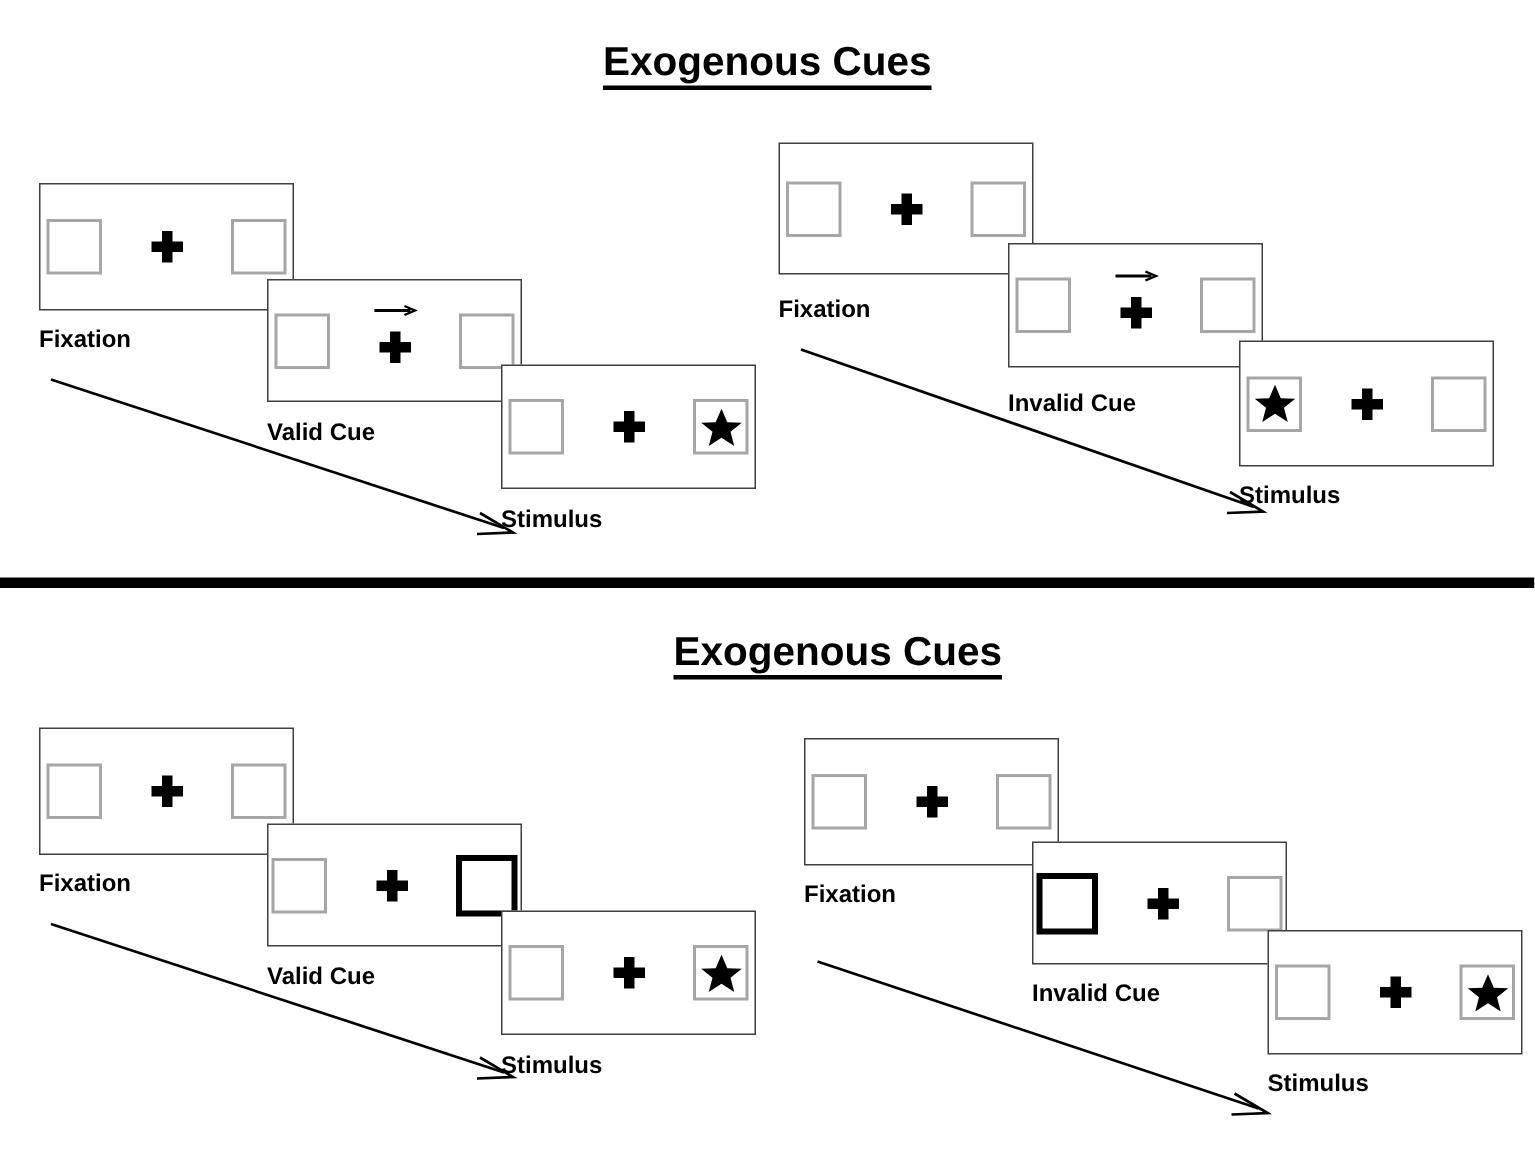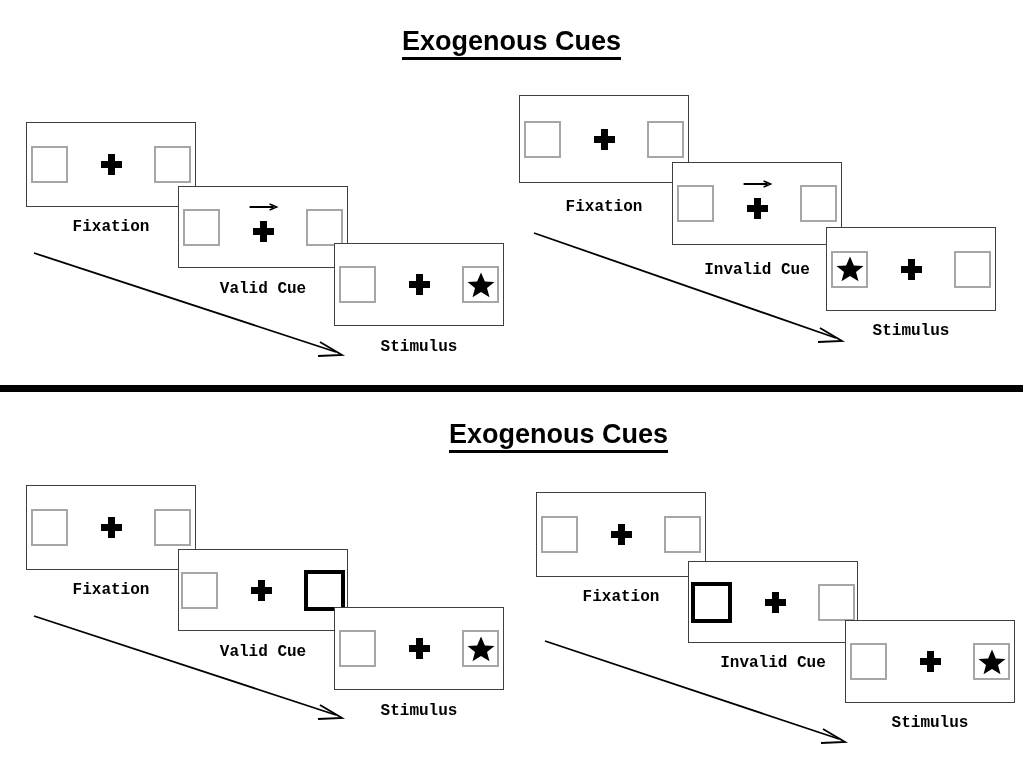--- a/index.html
+++ b/index.html
@@ -116,22 +116,21 @@
     height: 30px;
     display: block;
   }
 
   
   .caption {
     position: absolute;
     font-size: 16px;
     font-weight: bold;
     white-space: nowrap;
-    text-align: center;
-    font-family: Liberation Mono, monospace;
+    text-align: left;
   }
 
   .flow-arrow {
     position: absolute;
     overflow: visible;
   }
 </style>
 </head>
 <body>
 

